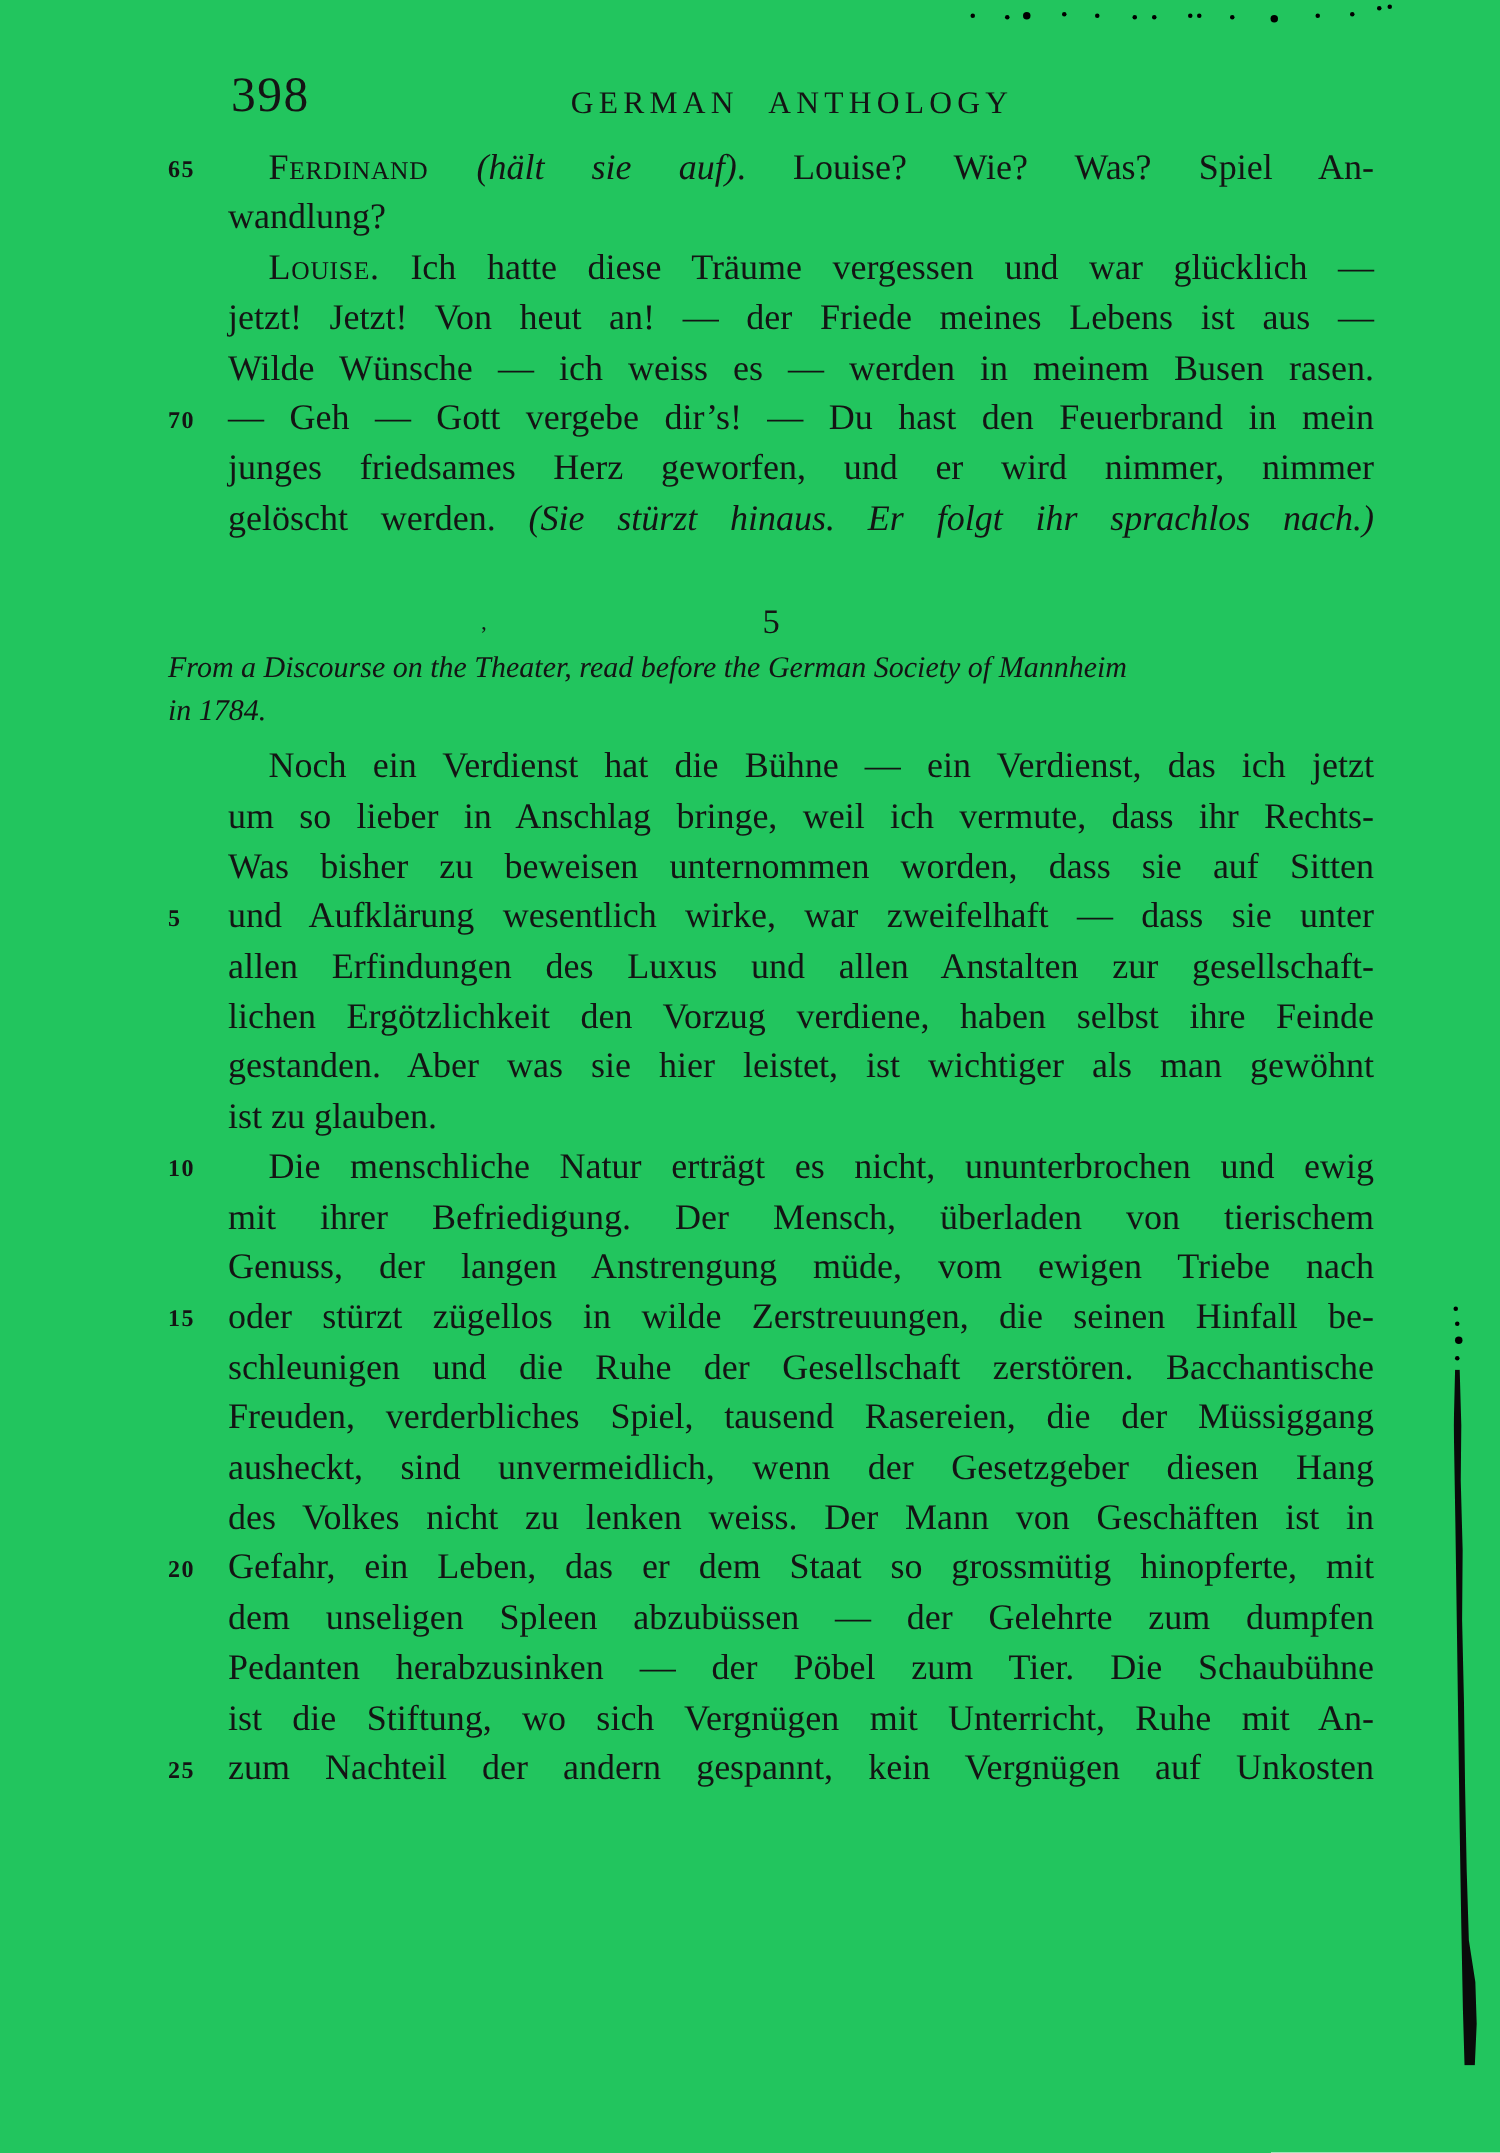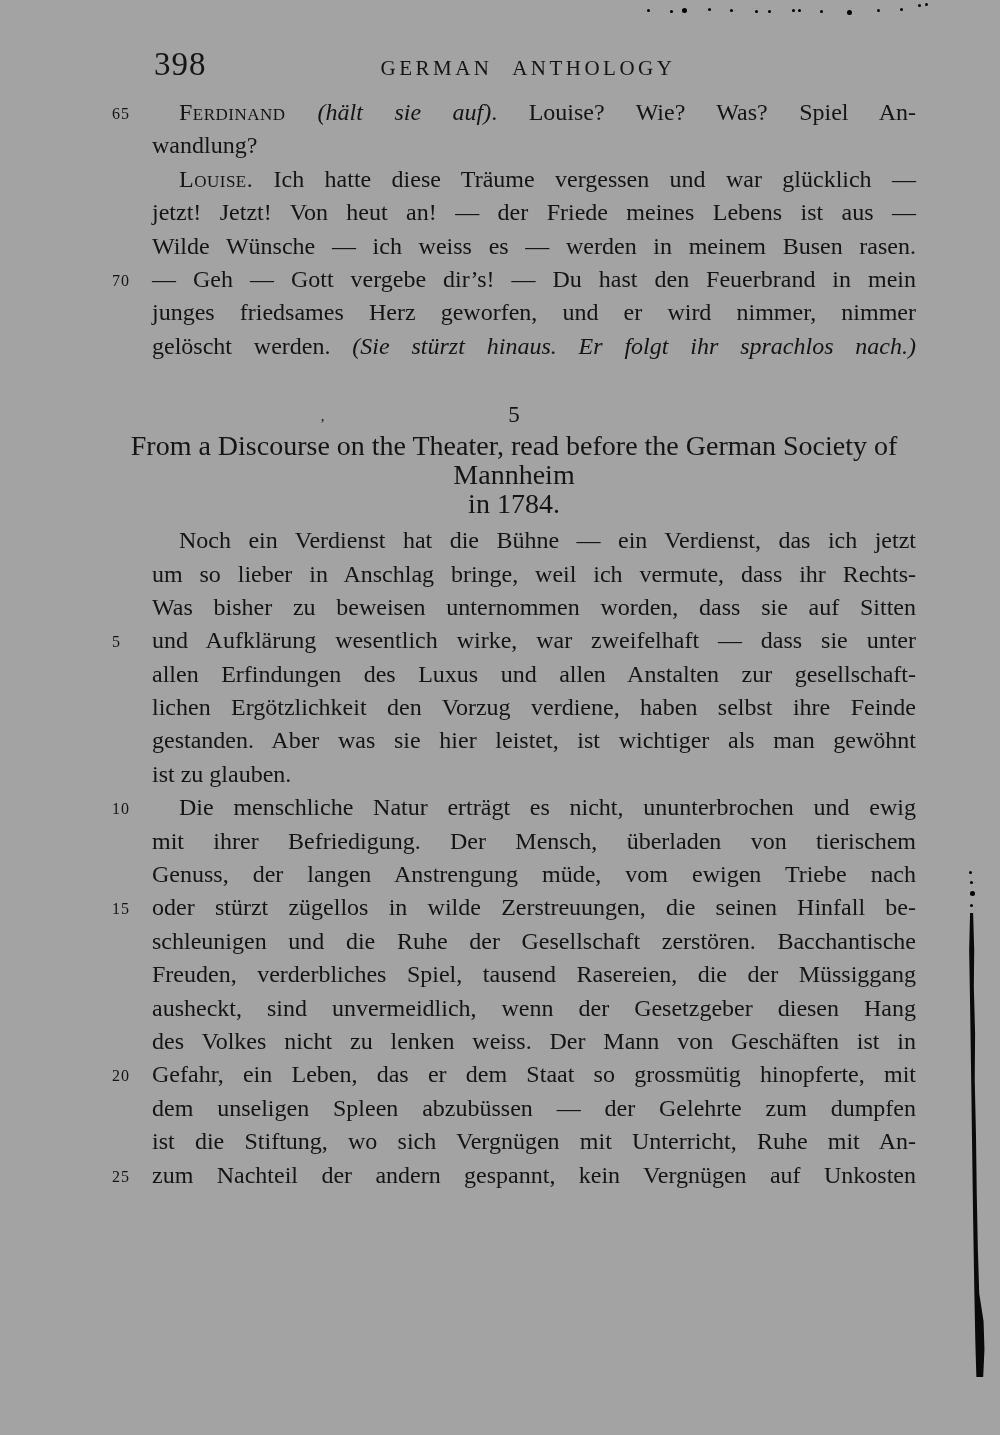--- a/index.html
+++ b/index.html
@@ -1,48 +1,48 @@
 <!DOCTYPE html>
 <html><head>
 <meta charset="utf-8">
 <style>
   html,body { margin:0; padding:0; background:#ffffff; }
   .page {
-    position:relative; width:1000px; height:1435px; background:#a3a3a3;
+    position:relative; width:1000px; height:1435px; background:#22c55e;
     color:#141414; font-family:"Liberation Serif","DejaVu Serif",serif;
     overflow:hidden;
   }
 
   
   .header { position:absolute; top:46px; left:0; width:100%; height:46px; }
   .page-num { position:absolute; left:154px; top:0; font-size:33px; letter-spacing:1px; }
   .running-title {
     position:absolute; left:298px; top:10px; width:460px; text-align:center;
     font-size:21px; letter-spacing:3.5px; word-spacing:12px;
   }
 
   
   .text-block { position:absolute; left:112px; top:96px; width:804px; }
   .line-row { display:flex; height:33.4px; font-size:24px; line-height:33.4px; }
   .line-num {
     flex:0 0 40px; width:40px; font-size:16px; line-height:16px;
-    padding-top:10px; letter-spacing:1px;
+    padding-top:10px; letter-spacing:1px;font-weight:bold;
   }
   .line-text { flex:1 1 auto; min-width:0; }
   .align-justify { text-align:justify; text-align-last:justify; }
   .align-left { text-align:left; text-align-last:left; }
   .indented { text-indent:27px; }
   .smallcaps { font-variant:small-caps; letter-spacing:0.5px; }
   .italic { font-style:italic; }
 
   
   .section-heading { position:relative; margin-top:40px; }
   .section-number { text-align:center; font-size:23px; line-height:24px; }
   .section-title {
-    text-align:center; font-size:28px; line-height:29px;
+    text-align:left; font-style:italic; font-size:20px; line-height:29px;
   }
   .section-title.first { margin-top:4px; }
   .stray-mark { position:absolute; left:208px; top:13px; font-size:15px; }
   .prose { margin-top:6px; }
 
   
   .scan-dots {
     position:absolute; left:647px; top:9px; width:3px; height:3px;
     background:#000; border-radius:50%;
     box-shadow:
@@ -191,20 +191,24 @@
         <div class="line-row">
           <span class="line-num">20</span>
           <span class="line-text align-justify"><span>Gefahr, ein Leben, das er dem Staat so grossmütig hinopferte, mit</span></span>
         </div>
         <div class="line-row">
           <span class="line-num"></span>
           <span class="line-text align-justify"><span>dem unseligen Spleen abzubüssen — der Gelehrte zum dumpfen</span></span>
         </div>
         <div class="line-row">
           <span class="line-num"></span>
+          <span class="line-text align-justify"><span>Pedanten herabzusinken — der Pöbel zum Tier.  Die Schaubühne</span></span>
+        </div>
+        <div class="line-row">
+          <span class="line-num"></span>
           <span class="line-text align-justify"><span>ist die Stiftung, wo sich Vergnügen mit Unterricht, Ruhe mit An-</span></span>
         </div>
         <div class="line-row">
           <span class="line-num">25</span>
           <span class="line-text align-justify"><span>zum Nachteil der andern gespannt, kein Vergnügen auf Unkosten</span></span>
         </div>
       </div>
   </div>
 
 </div>

